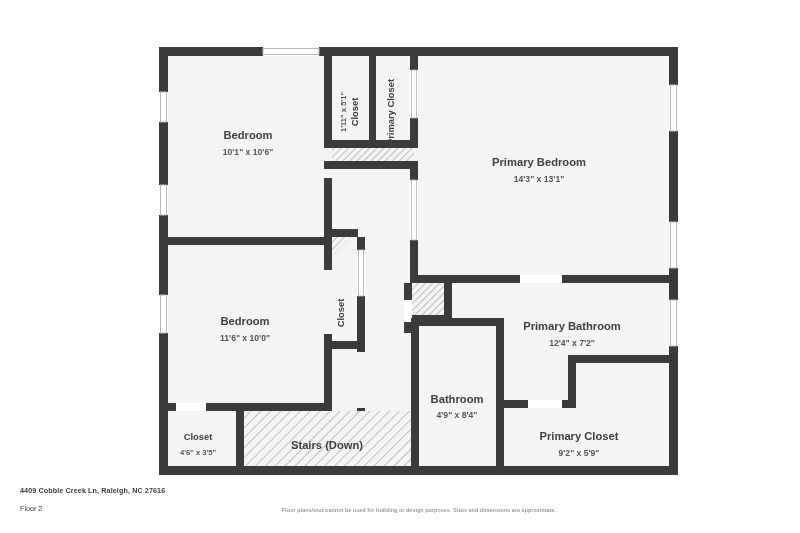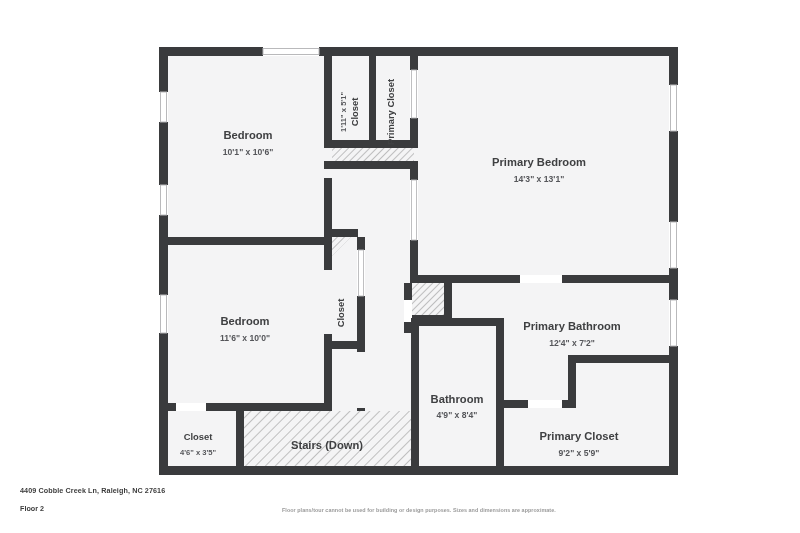--- a/index.html
+++ b/index.html
@@ -43,21 +43,21 @@
     font-weight: bold;
     color: #3c3c3c;
     letter-spacing: 0.1px;
     white-space: nowrap;
   }
   .floorlabel {
     position: absolute;
     left: 12px;
     top: 19px;
     font-size: 7.2px;
-    font-weight: bold;
+    font-weight: normal;
     color: #3c3c3c;
     white-space: nowrap;
   }
   .disclaimer {
     position: absolute;
     left: 274px;
     top: 22px;
     font-size: 5.4px;
     font-weight: bold;
     color: #9a9a9a;

